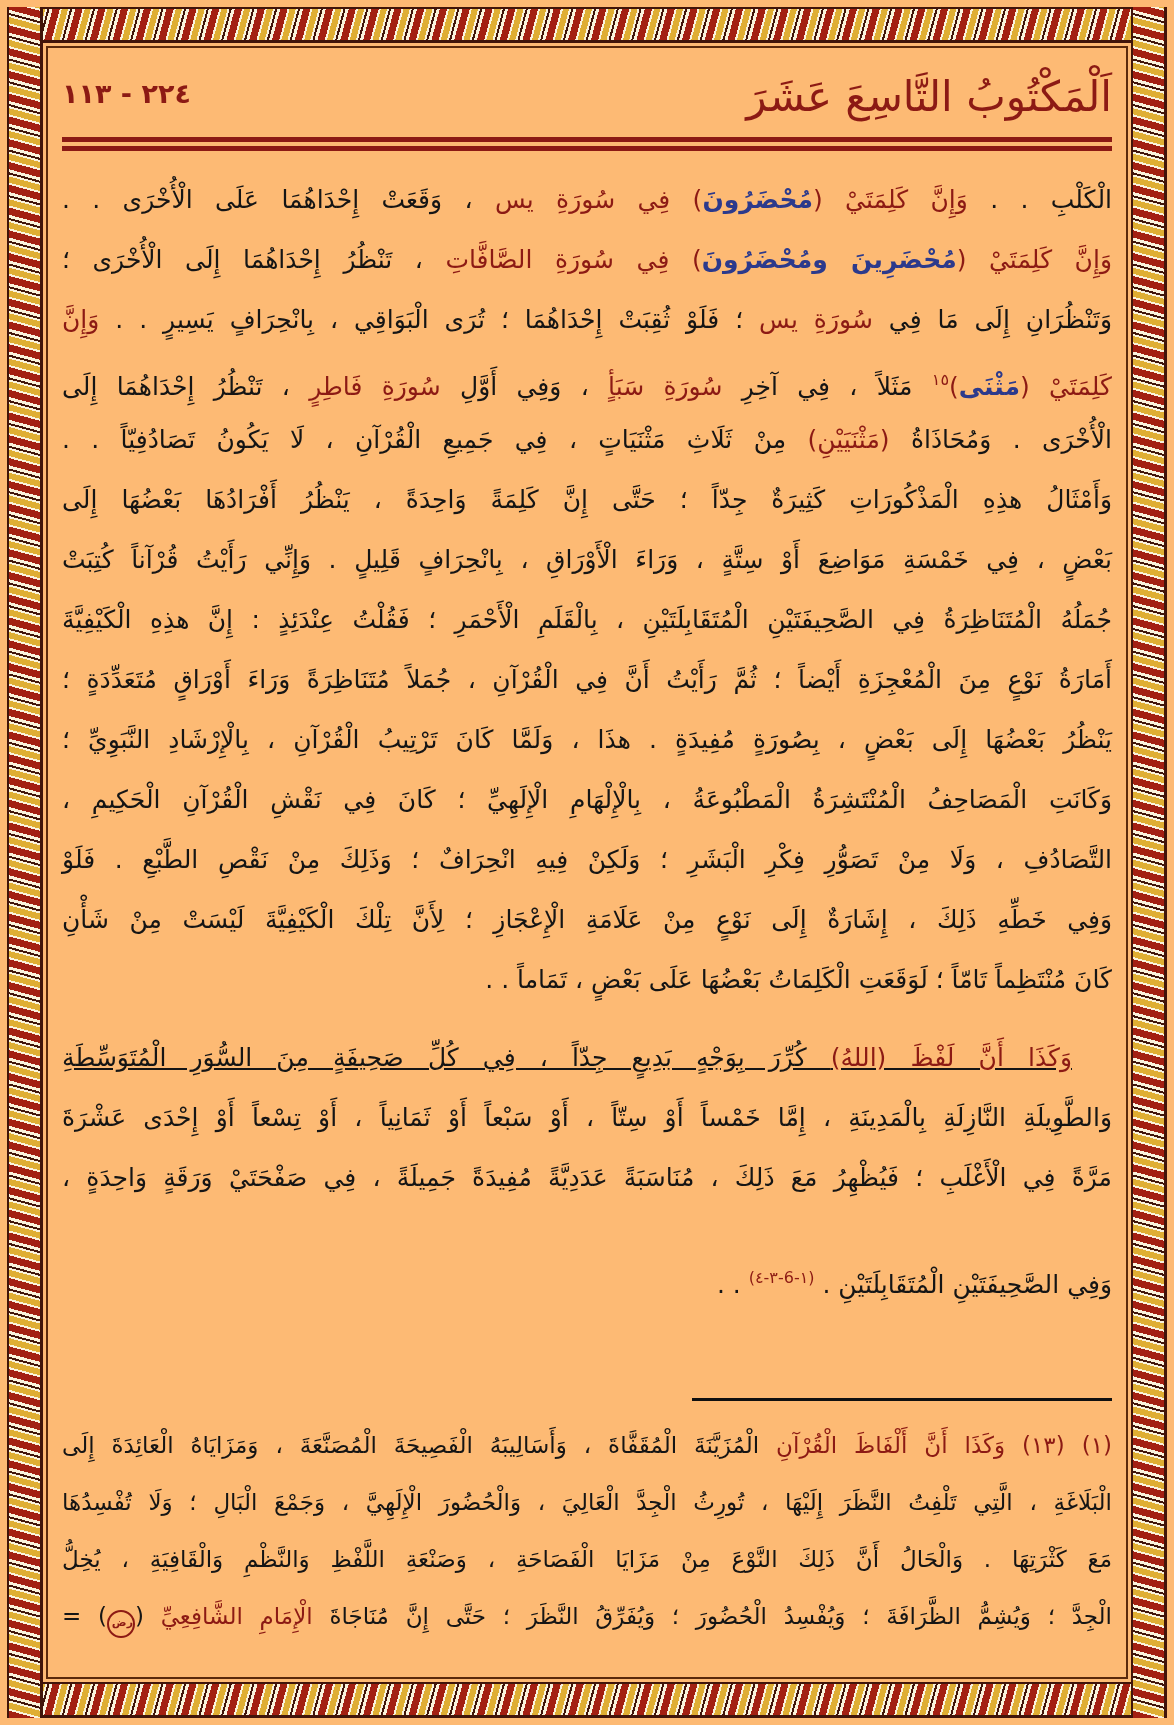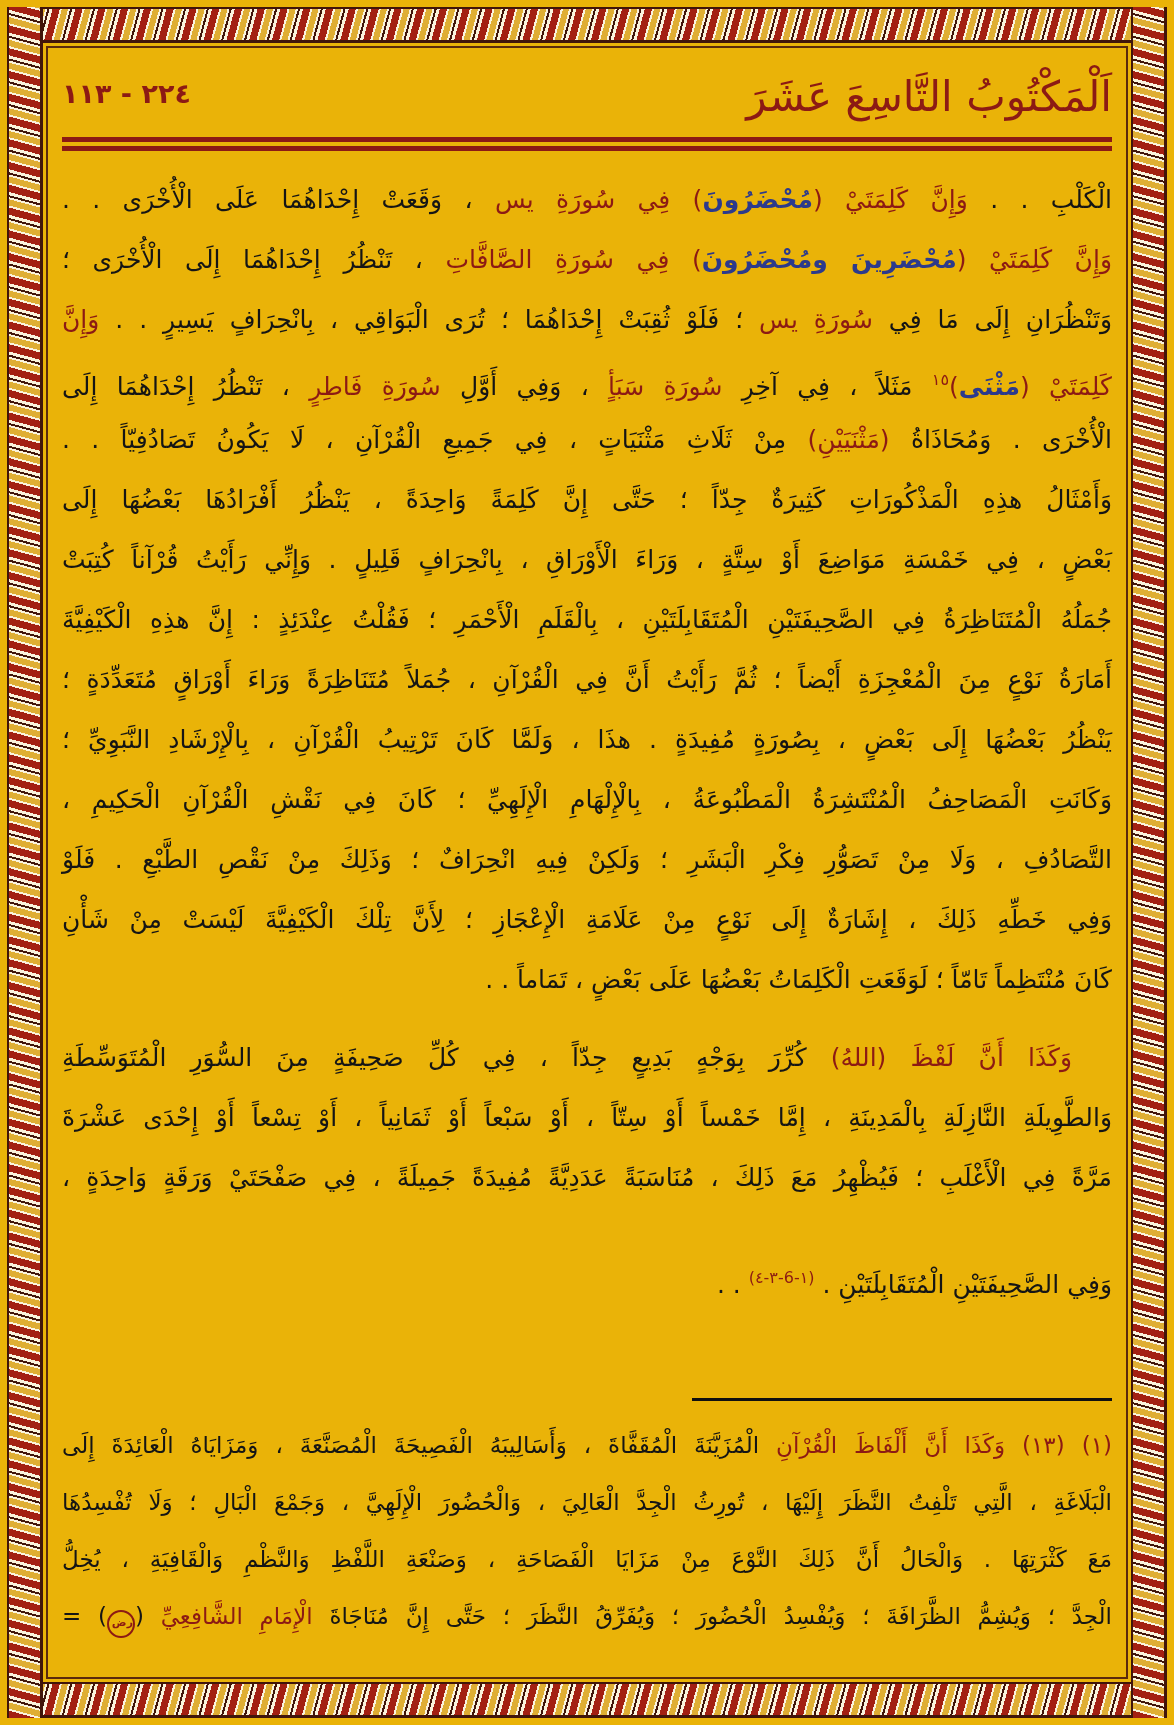--- a/index.html
+++ b/index.html
@@ -1,17 +1,17 @@
 <!DOCTYPE html>
 <html lang="ar" style="--maroon: #8c1a14; --blue: #2c3a8c; --ink: #151515; --bdark: #41150a; --bred: #a32012; --bgold: #dfae33; --bcream: #faf3dc;"><head>
 <meta charset="utf-8">
 <style>
   html,body { margin:0; padding:0; background:#ffffff; }
   .page {
-    position:relative; width:1174px; height:1725px; background:#eab308;
+    position:relative; width:1174px; height:1725px; background:#fdba74;
     font-family:"DejaVu Sans", sans-serif; overflow:hidden;
     -webkit-font-smoothing:antialiased;
   }
   
   .strip { position:absolute; z-index:2; box-sizing:border-box; }
   .strip.h {
     left:7px; right:7px; height:36px;
     border-top:2px solid var(--bdark,#41150a); border-bottom:3px solid var(--bdark,#41150a);
     background: repeating-linear-gradient(105deg,
       var(--bred,#a32012) 0 7px, var(--bcream,#faf3dc) 7px 9px,
@@ -40,21 +40,21 @@
   .title { padding-top:20px; font-size:42px; font-weight:normal; color:var(--maroon,#8c1a14); }
   .double-rule { margin-top:16px; }
   .double-rule .bar { height:5px; background:var(--maroon,#8c1a14); }
   .double-rule .bar + .bar { margin-top:4px; }
 
   .body-text { margin-top:26px; }
   .tline { font-size:25px; line-height:60px; height:60px; color:var(--ink,#151515); }
   .tline.just { text-align:justify; text-align-last:justify; }
   .tline.last { text-align:right; }
   .tline.pstart { margin-top:18px; }
-  .tline.indent { padding-right:40px; }
+  .tline.indent { padding-right:40px;text-decoration:underline; }
   .tline.gap { margin-top:40px; }
 
   .c-k { color:var(--ink,#151515); }
   .c-r { color:var(--maroon,#8c1a14); }
   .c-b { color:var(--blue,#2c3a8c); font-weight:bold; }
   .c-sup { color:var(--maroon,#8c1a14); font-size:16px; vertical-align:10px; letter-spacing:0.5px; }
   .c-sym {
     display:inline-block; width:24px; height:24px; border:2px solid var(--maroon,#8c1a14);
     border-radius:50%; color:var(--maroon,#8c1a14); font-size:11px; line-height:21px;
     text-align:center; vertical-align:-2px; font-weight:bold;

